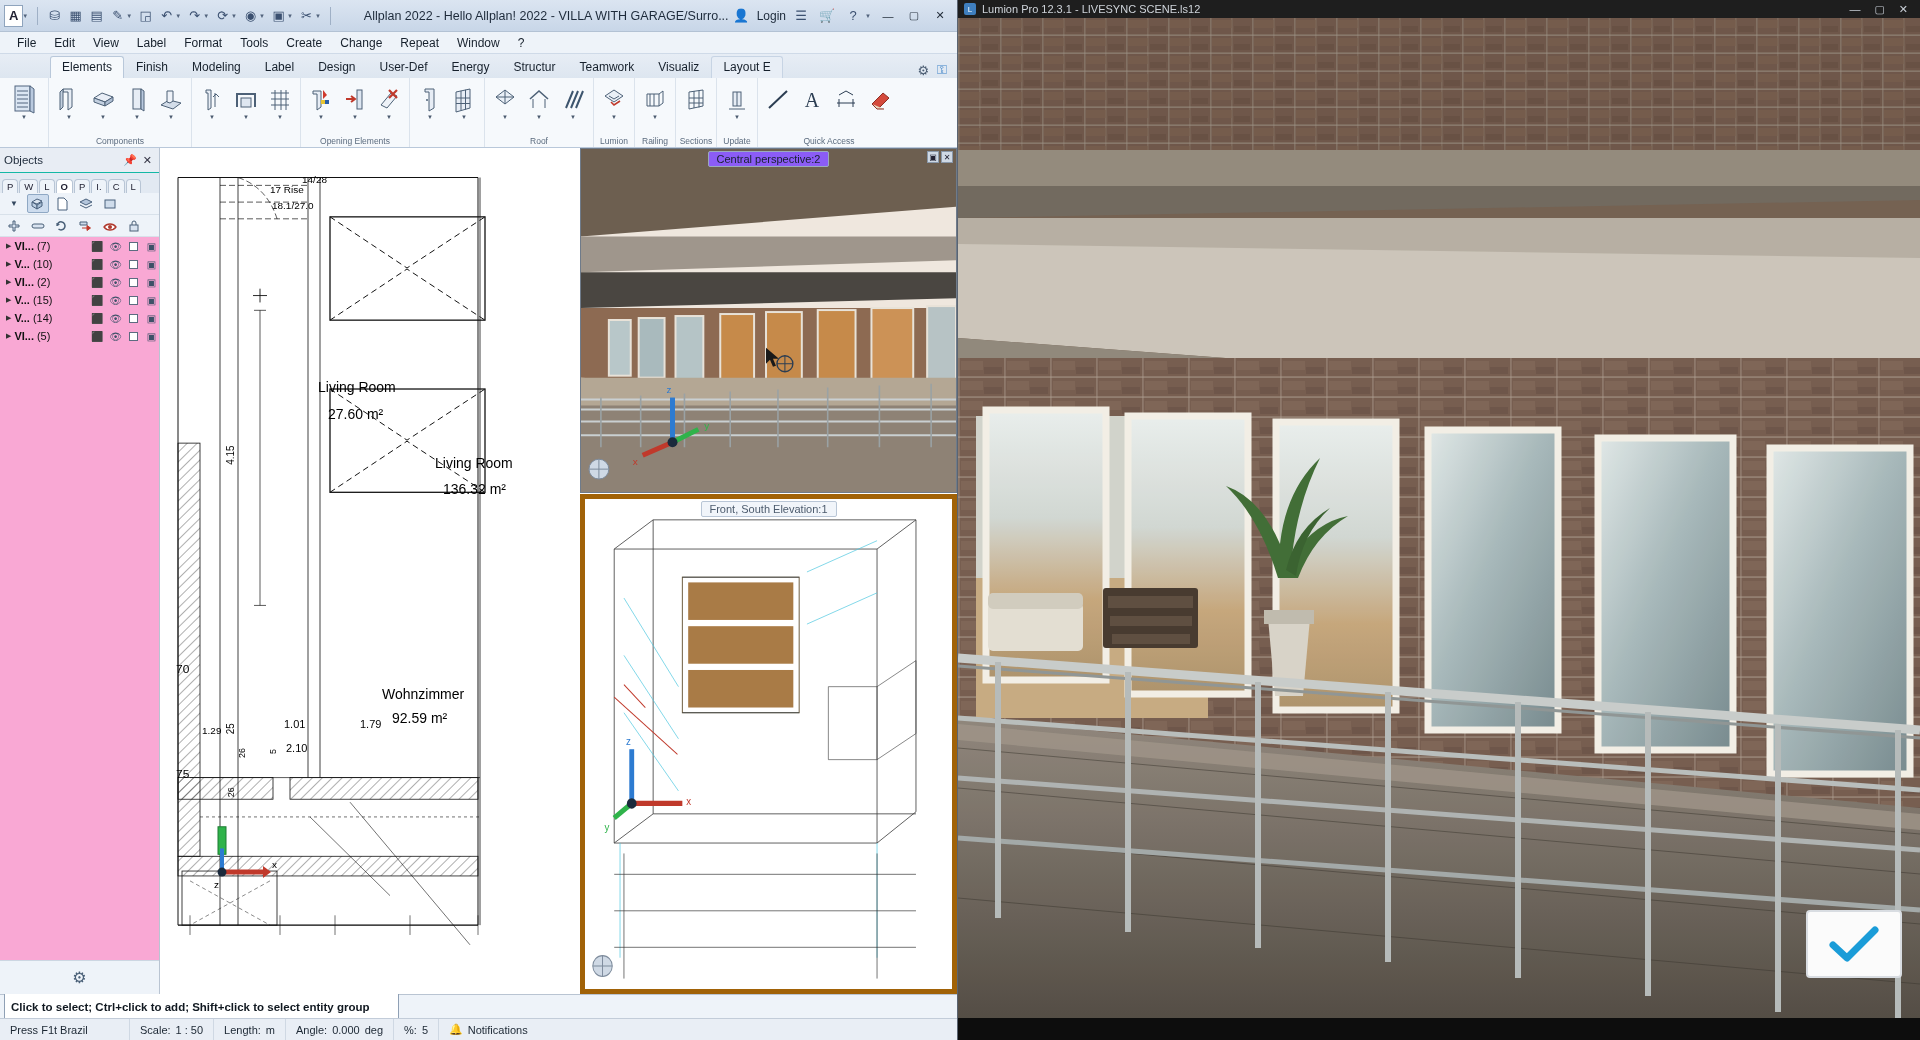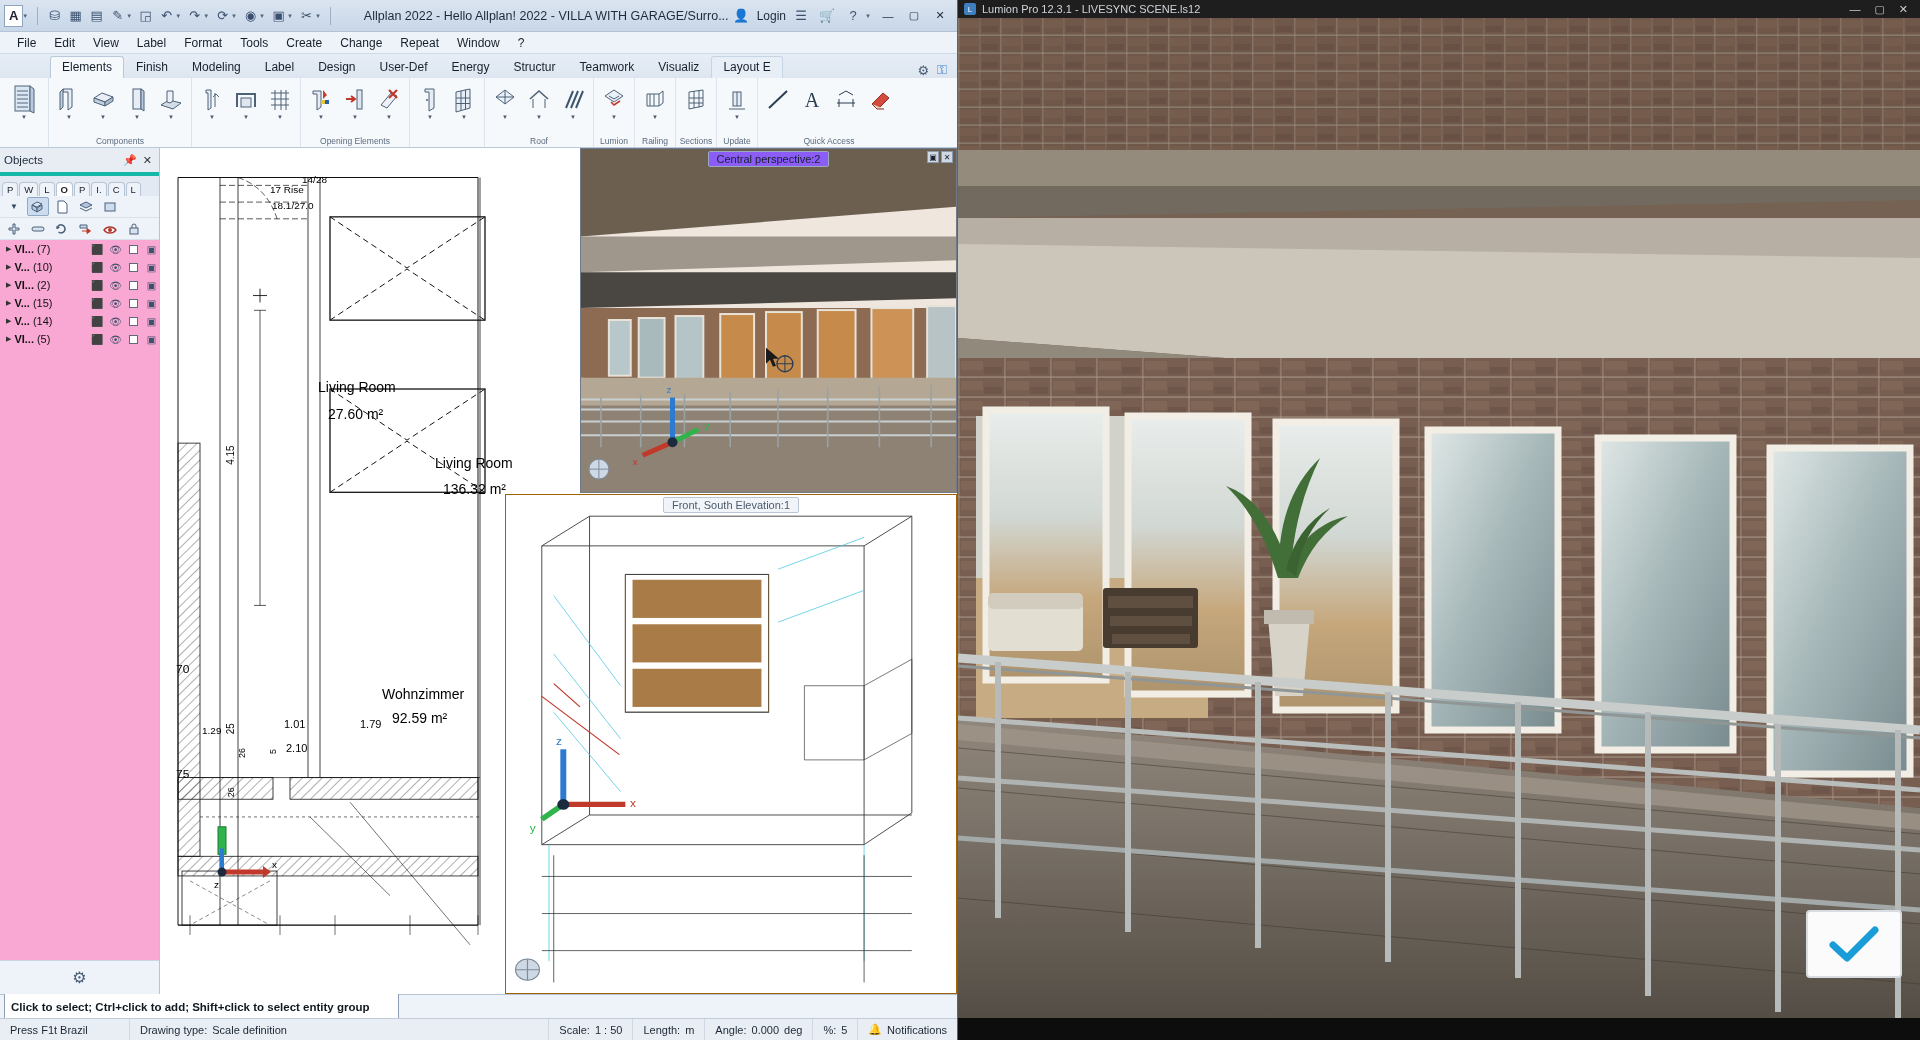--- a/index.html
+++ b/index.html
@@ -53,21 +53,21 @@
   .ricon { width: 28px; height: 30px; display: flex; align-items: center; justify-content: center; }
   .rcaret { font-size: 6px; color: #4a5a6e; line-height: 6px; }
 
   
   .work { flex: 1; display: flex; position: relative; background: #dfe6ef; overflow: hidden; }
 
   
   .palette { width: 160px; background: #f1f4f8; border-right: 1px solid #b9c4d2;
              display: flex; flex-direction: column; }
   .pal-head { height: 20px; display: flex; align-items: center; padding: 12px 4px;
-              background: #e8edf4; border-bottom: 4px solid #14b8a6; }
+              background: #e8edf4; border-bottom: 1px solid #14b8a6; }
   .pal-head-t { font-size: 11.5px; color: #1d2a3a; flex: 1; }
   .pal-head-i { font-size: 11px; color: #334; padding: 0 3px; }
   .pal-tabs { display: flex; height: 20px; background: #e2e9f2; align-items: flex-end; padding-left: 2px; }
   .ptab { font-size: 9.5px; color: #223; border: 1px solid #b8c5d5; border-bottom: none;
           border-radius: 4px 4px 0 0; background: #eef3f9; padding: 1px 4px; margin-right: 1px; }
   .ptab.sel { background: #fff; font-weight: bold; }
   .pal-row { display: flex; align-items: center; height: 22px; padding: 0 3px; gap: 2px;
              background: #eef3f9; border-bottom: 1px solid #d8e1ea; }
   .pbtn { width: 22px; height: 19px; display: flex; align-items: center; justify-content: center;
           font-size: 12px; color: #33475e; }
@@ -81,21 +81,21 @@
   .tcell { width: 15px; display: flex; align-items: center; justify-content: center; font-size: 10px; color: #3d5168; }
   .tbox { width: 9px; height: 9px; border: 1px solid #5c6b80; background: #fff; }
   .pal-foot { height: 34px; display: flex; align-items: center; justify-content: center;
               background: #eef3f9; border-top: 1px solid #ccd6e2; }
 
   
   .vp-wrap { flex: 1; position: relative; background: #fff; }
   .vp { position: absolute; background: #fff; border: 1px solid #888; overflow: hidden; }
   .vp-plan { left: 0; top: 0; right: 377px; bottom: 0; border: none; }
   .vp-3d  { right: 0; top: 0; width: 377px; height: 345px; border: 1px solid #6f7b8a; }
-  .vp-elev{ right: 0; top: 346px; width: 452px; bottom: 0; border: 1px solid #a16207; background: #fff; }
+  .vp-elev{ right: 0; top: 346px; width: 377px; bottom: 0; border: 5px solid #a16207; background: #fff; }
   .vp-tab { position: absolute; top: 2px; left: 50%; transform: translateX(-50%);
             background: #8b5cf6; border: 1px solid #9aaabd; font-size: 11px; color: #17222f;
             padding: 1px 8px; border-radius: 2px; z-index: 5; white-space: nowrap; }
   .vp-tab.faint { background: rgba(230,237,246,.55); color: #4c5b6d; border-color: #b9c6d6; }
   .vp-corner { position: absolute; top: 2px; right: 3px; display: flex; gap: 2px; z-index: 6; }
   .vp-corner i { width: 12px; height: 12px; background: #cfd9e5; border: 1px solid #8a99ab; font-style: normal;
                  font-size: 8px; display: flex; align-items: center; justify-content: center; color: #223; }
 
   
   .cmdbar { height: 24px; background: #eef3f9; border-top: 1px solid #b9c4d2;
@@ -868,24 +868,20 @@
 
     </div>
   </div>
 
   <div class="cmdbar">
     <div class="cmdbox">Click to select; Ctrl+click to add; Shift+click to select entity group</div>
   </div>
 
   <div class="statusbar">
     <div class="sb-item" style="width:130px">Press F1t Brazil</div>
-    <div class="sb-item flexgrow">
-      <span>Drawing type:</span>
-      <span>Scale definition</span>
-    </div>
     <div class="sb-item">
       <span>Scale:</span>
       <span>1 : 50</span>
     </div>
     <div class="sb-item">
       <span>Length:</span>
       <span>m</span>
     </div>
     <div class="sb-item">
       <span>Angle:</span>

